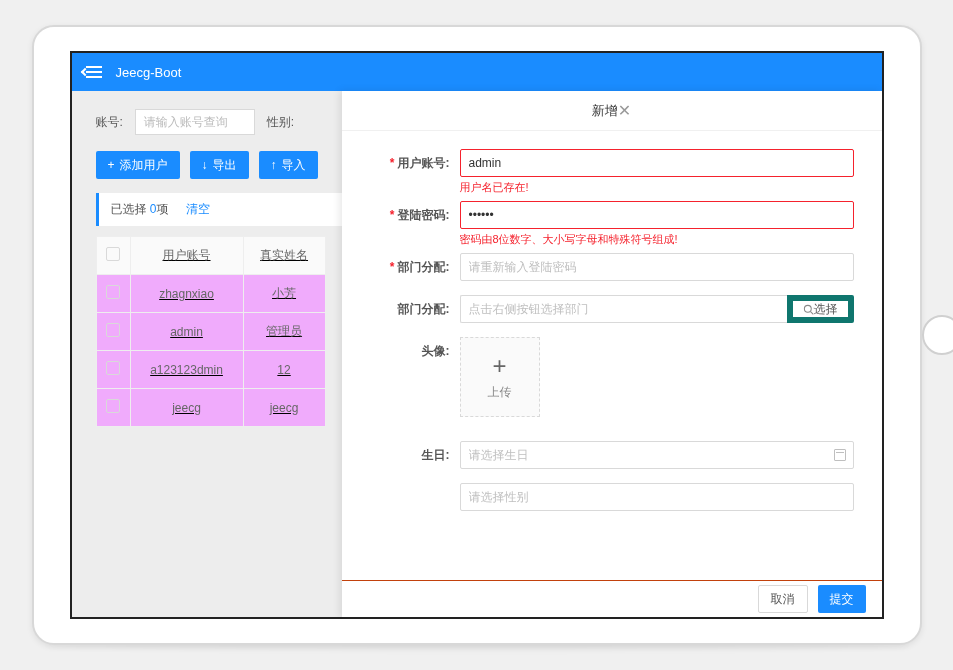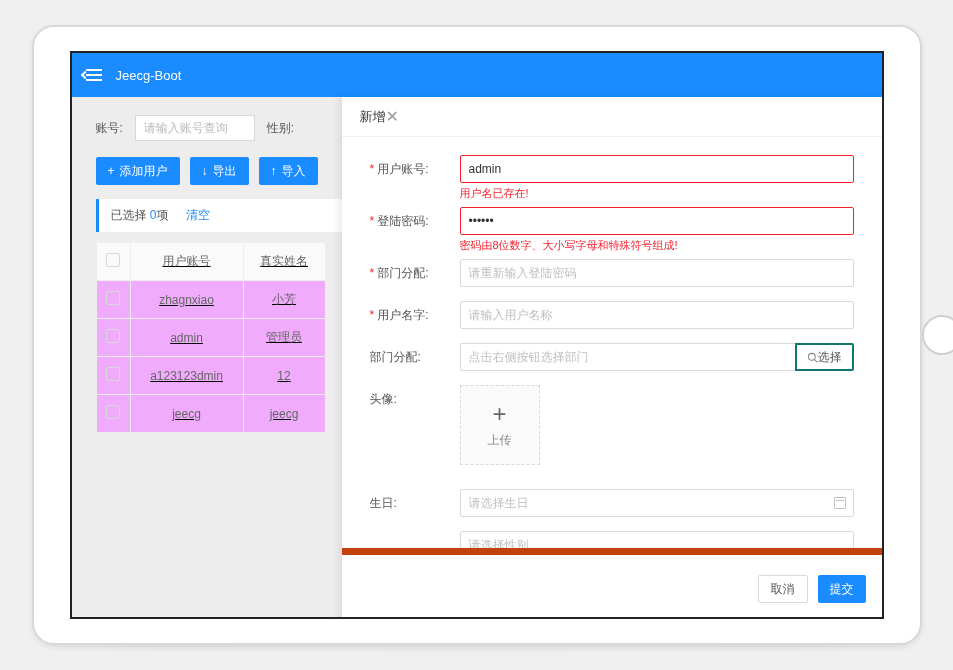--- a/index.html
+++ b/index.html
@@ -44,21 +44,21 @@
   background: #fff;
 }
 .screen {
   position: absolute;
   left: 36px; right: 36px; top: 24px; bottom: 24px;
   border: 2px solid #222;
   background: #f5f6f7;
   overflow: hidden;
 }
 .app-header {
-  height: 44px;
+  height: 38px;
   background: #1a8cff;
   color: #fff;
   display: flex;
   align-items: center;
   padding: 0 14px;
   font-size: 13px;
 }
 .menu-icon {
   width: 16px; height: 12px;
   margin-right: 14px;
@@ -158,21 +158,21 @@
 .modal {
   position: absolute;
   left: 270px; right: 0; top: 0; bottom: 0;
   background: #fff;
   box-shadow: -2px 0 8px rgba(0,0,0,0.1);
   display: flex;
   flex-direction: column;
 }
 .modal-header {
   display: flex;
-  justify-content: flex-start;
+  justify-content: center;
   align-items: center;
   padding: 10px 18px;
   border-bottom: 1px solid #f0f0f0;
   font-size: 13px;
   color: #333;
 }
 .close-x {
   font-size: 16px;
   color: #999;
   cursor: pointer;
@@ -184,25 +184,26 @@
 }
 .form-row {
   display: flex;
   align-items: flex-start;
   margin-bottom: 14px;
   font-size: 12px;
 }
 .form-row.tight { margin-bottom: 6px; }
 .form-label {
   width: 90px;
-  text-align: left;
+  text-align: right;
   padding-right: 10px;
   padding-top: 6px;
   color: #555;
   flex-shrink: 0;
+  font-weight: bold;
 }
 .req { color: #f5222d; margin-right: 3px; }
 .form-control {
   flex: 1;
 }
 .input {
   width: 100%;
   height: 28px;
   border: 1px solid #d9d9d9;
   border-radius: 2px;
@@ -217,21 +218,21 @@
   font-size: 11px;
   margin-top: 3px;
 }
 .input-with-btn {
   display: flex;
 }
 .input-with-btn .input { flex: 1; border-right: none; border-radius: 2px 0 0 2px; }
 .addon-btn {
   display: flex;
   align-items: center;
-  border: 2px solid #0f766e;
+  border: 6px solid #0f766e;
   padding: 0 10px;
   height: 28px;
   font-size: 12px;
   color: #555;
   border-radius: 0 2px 2px 0;
   cursor: pointer;
   background: #fff;
 }
 .upload-box {
   width: 80px; height: 80px;
@@ -256,22 +257,22 @@
   border: 1px solid #bfbfbf;
   border-radius: 1px;
 }
 .cal-icon::before {
   content: "";
   position: absolute;
   top: 2px; left: 1px; right: 1px;
   height: 1px; background: #bfbfbf;
 }
 .modal-footer {
-  border-top: 7px solid #c2410c;
-  padding: 20px 16px;
+  border-top: 1px solid #c2410c;
+  padding: 4px 16px;
   display: flex;
   justify-content: flex-end;
   gap: 10px;
 }
 .btn-default {
   background: #fff;
   border: 1px solid #d9d9d9;
   color: #555;
 }
 .svg-icon { width: 11px; height: 11px; fill: currentColor; }
@@ -373,26 +374,20 @@
             </div>
           </div>
 
           <div class="form-row">
             <div class="form-label"><span class="req">*</span><span>部门分配:</span></div>
             <div class="form-control">
               <input class="input" placeholder="请重新输入登陆密码" style="">
             </div>
           </div>
 
-          <div class="form-row">
-            <div class="form-label"><span class="req">*</span><span>用户名字:</span></div>
-            <div class="form-control">
-              <input class="input" placeholder="请输入用户名称" style="">
-            </div>
-          </div>
 
 
           <div class="form-row">
             <div class="form-label"><span>部门分配:</span></div>
             <div class="form-control input-with-btn">
               <input class="input" placeholder="点击右侧按钮选择部门" style="">
               <div class="addon-btn">
                 <svg class="svg-icon" viewBox="0 0 16 16">
                     <circle cx="7" cy="7" r="5" stroke="#888" stroke-width="1.5" fill="none"></circle>
                     <line x1="11" y1="11" x2="15" y2="15" stroke="#888" stroke-width="1.5"></line>

